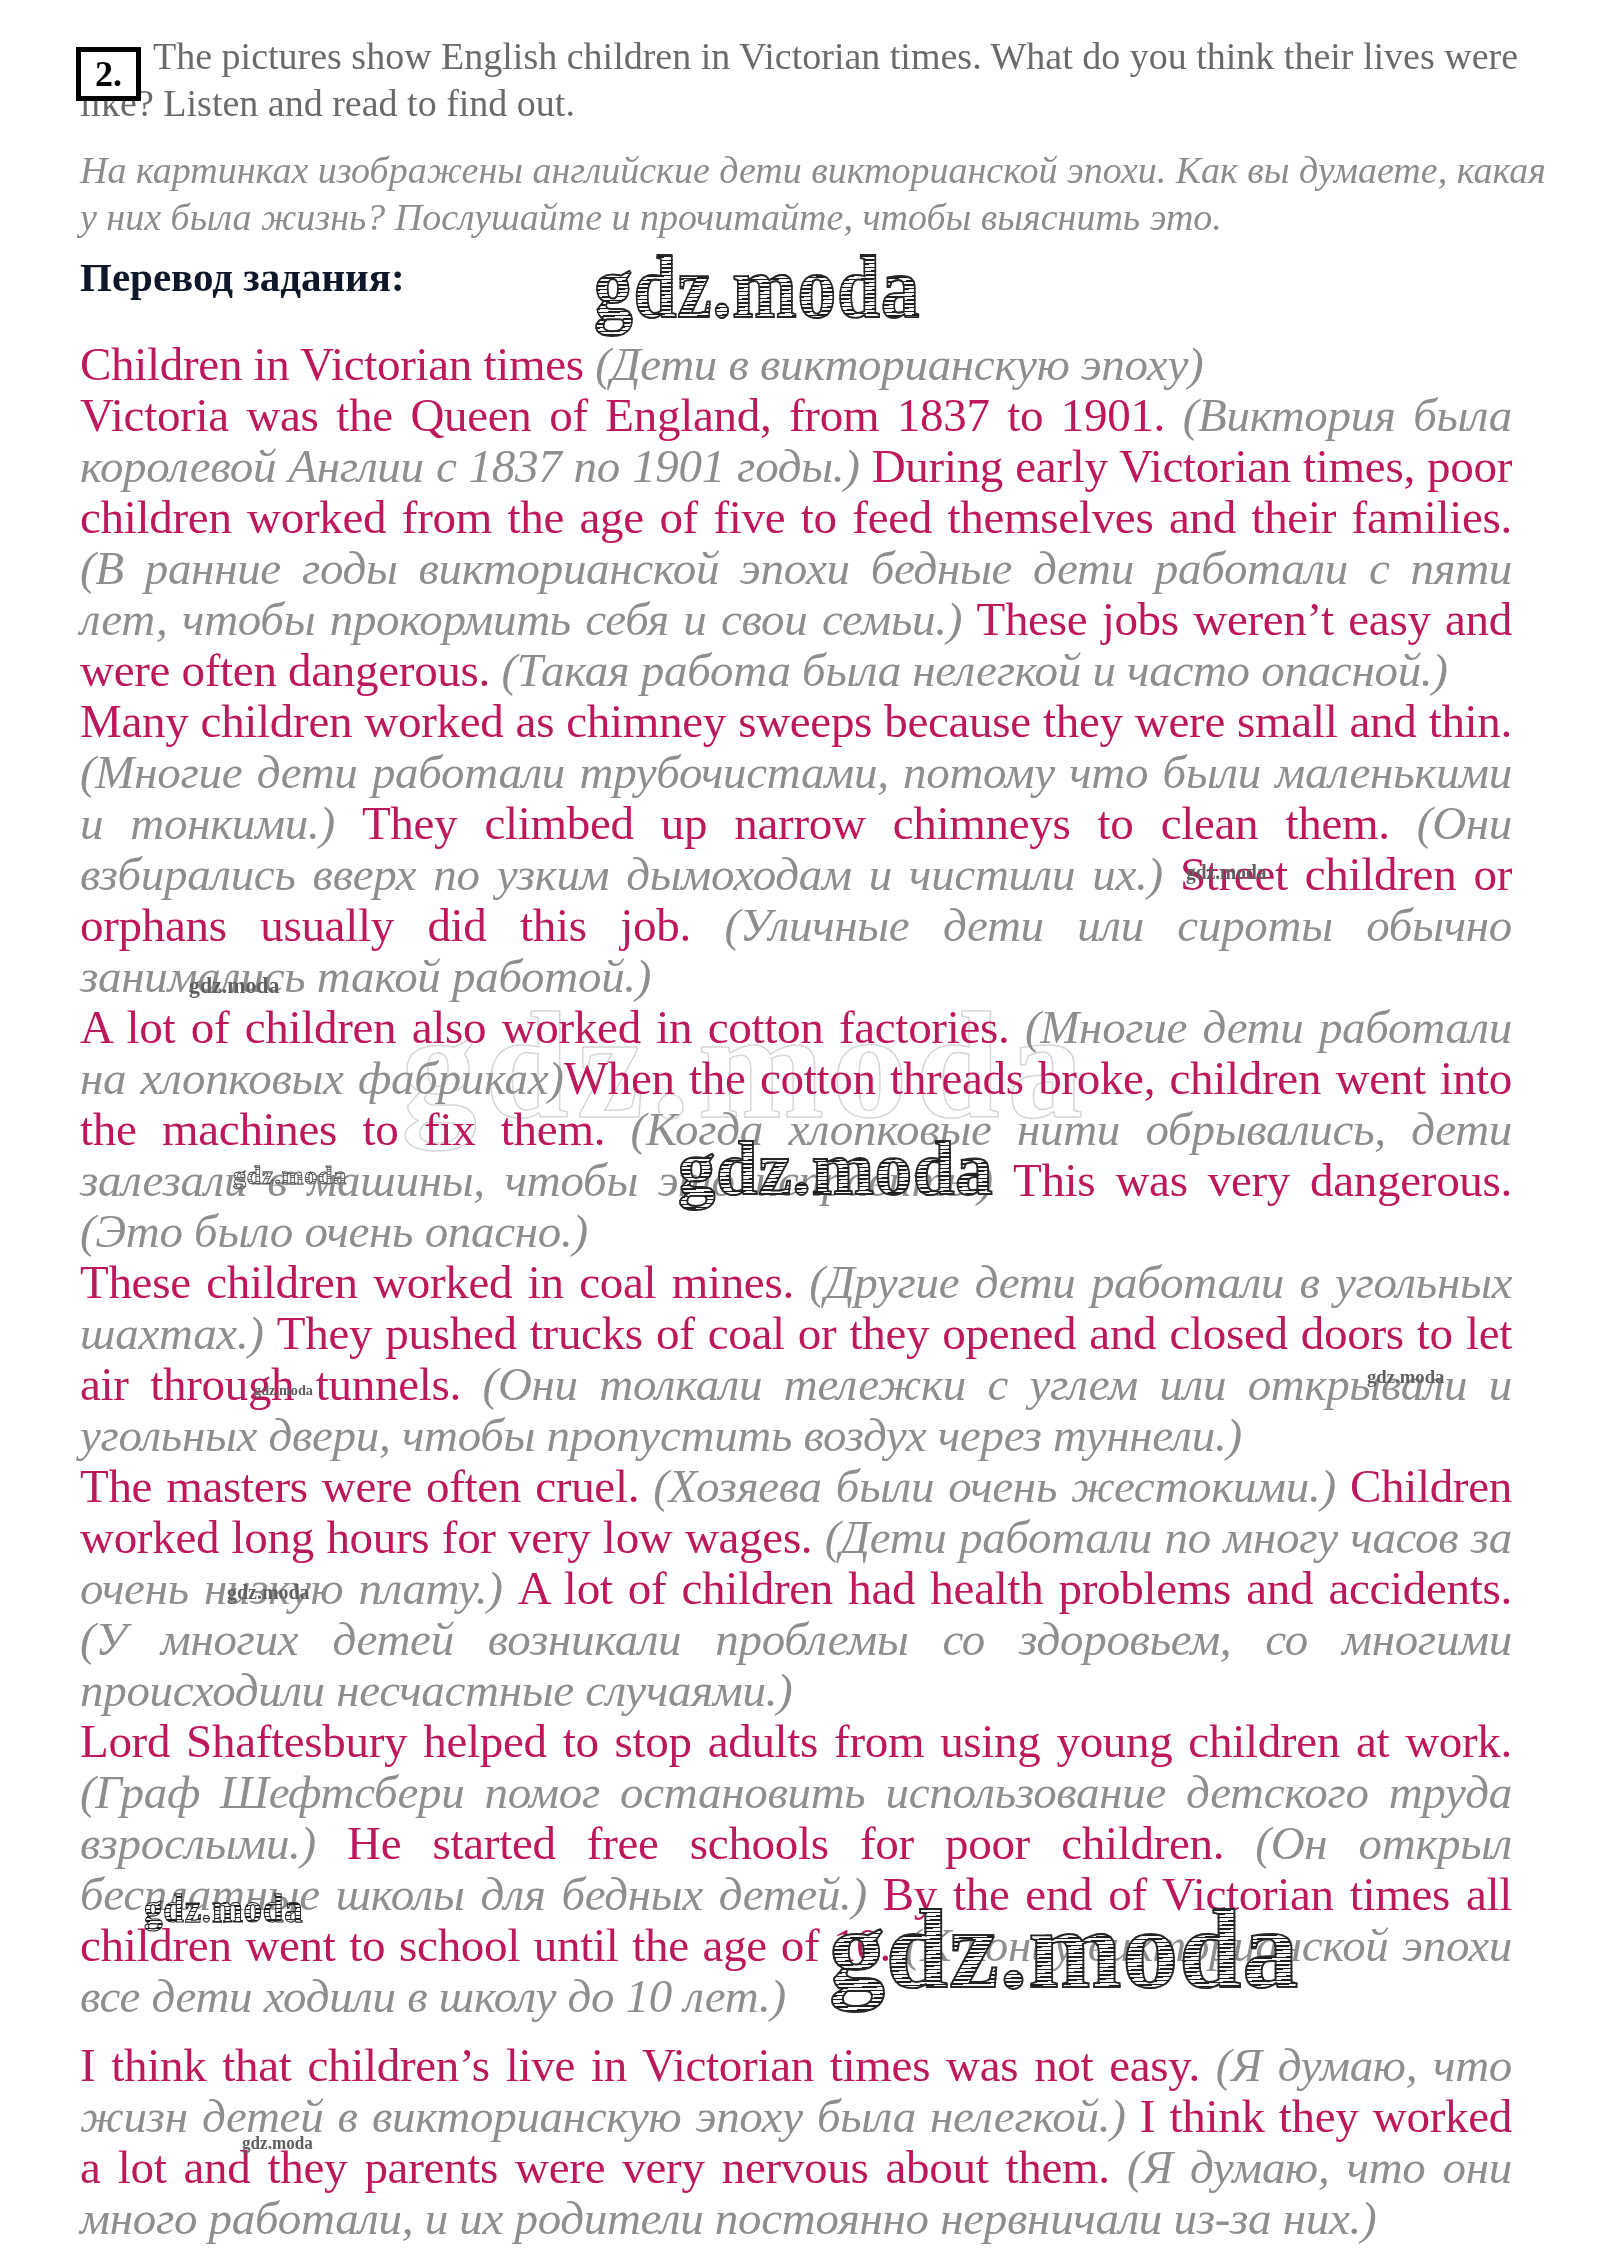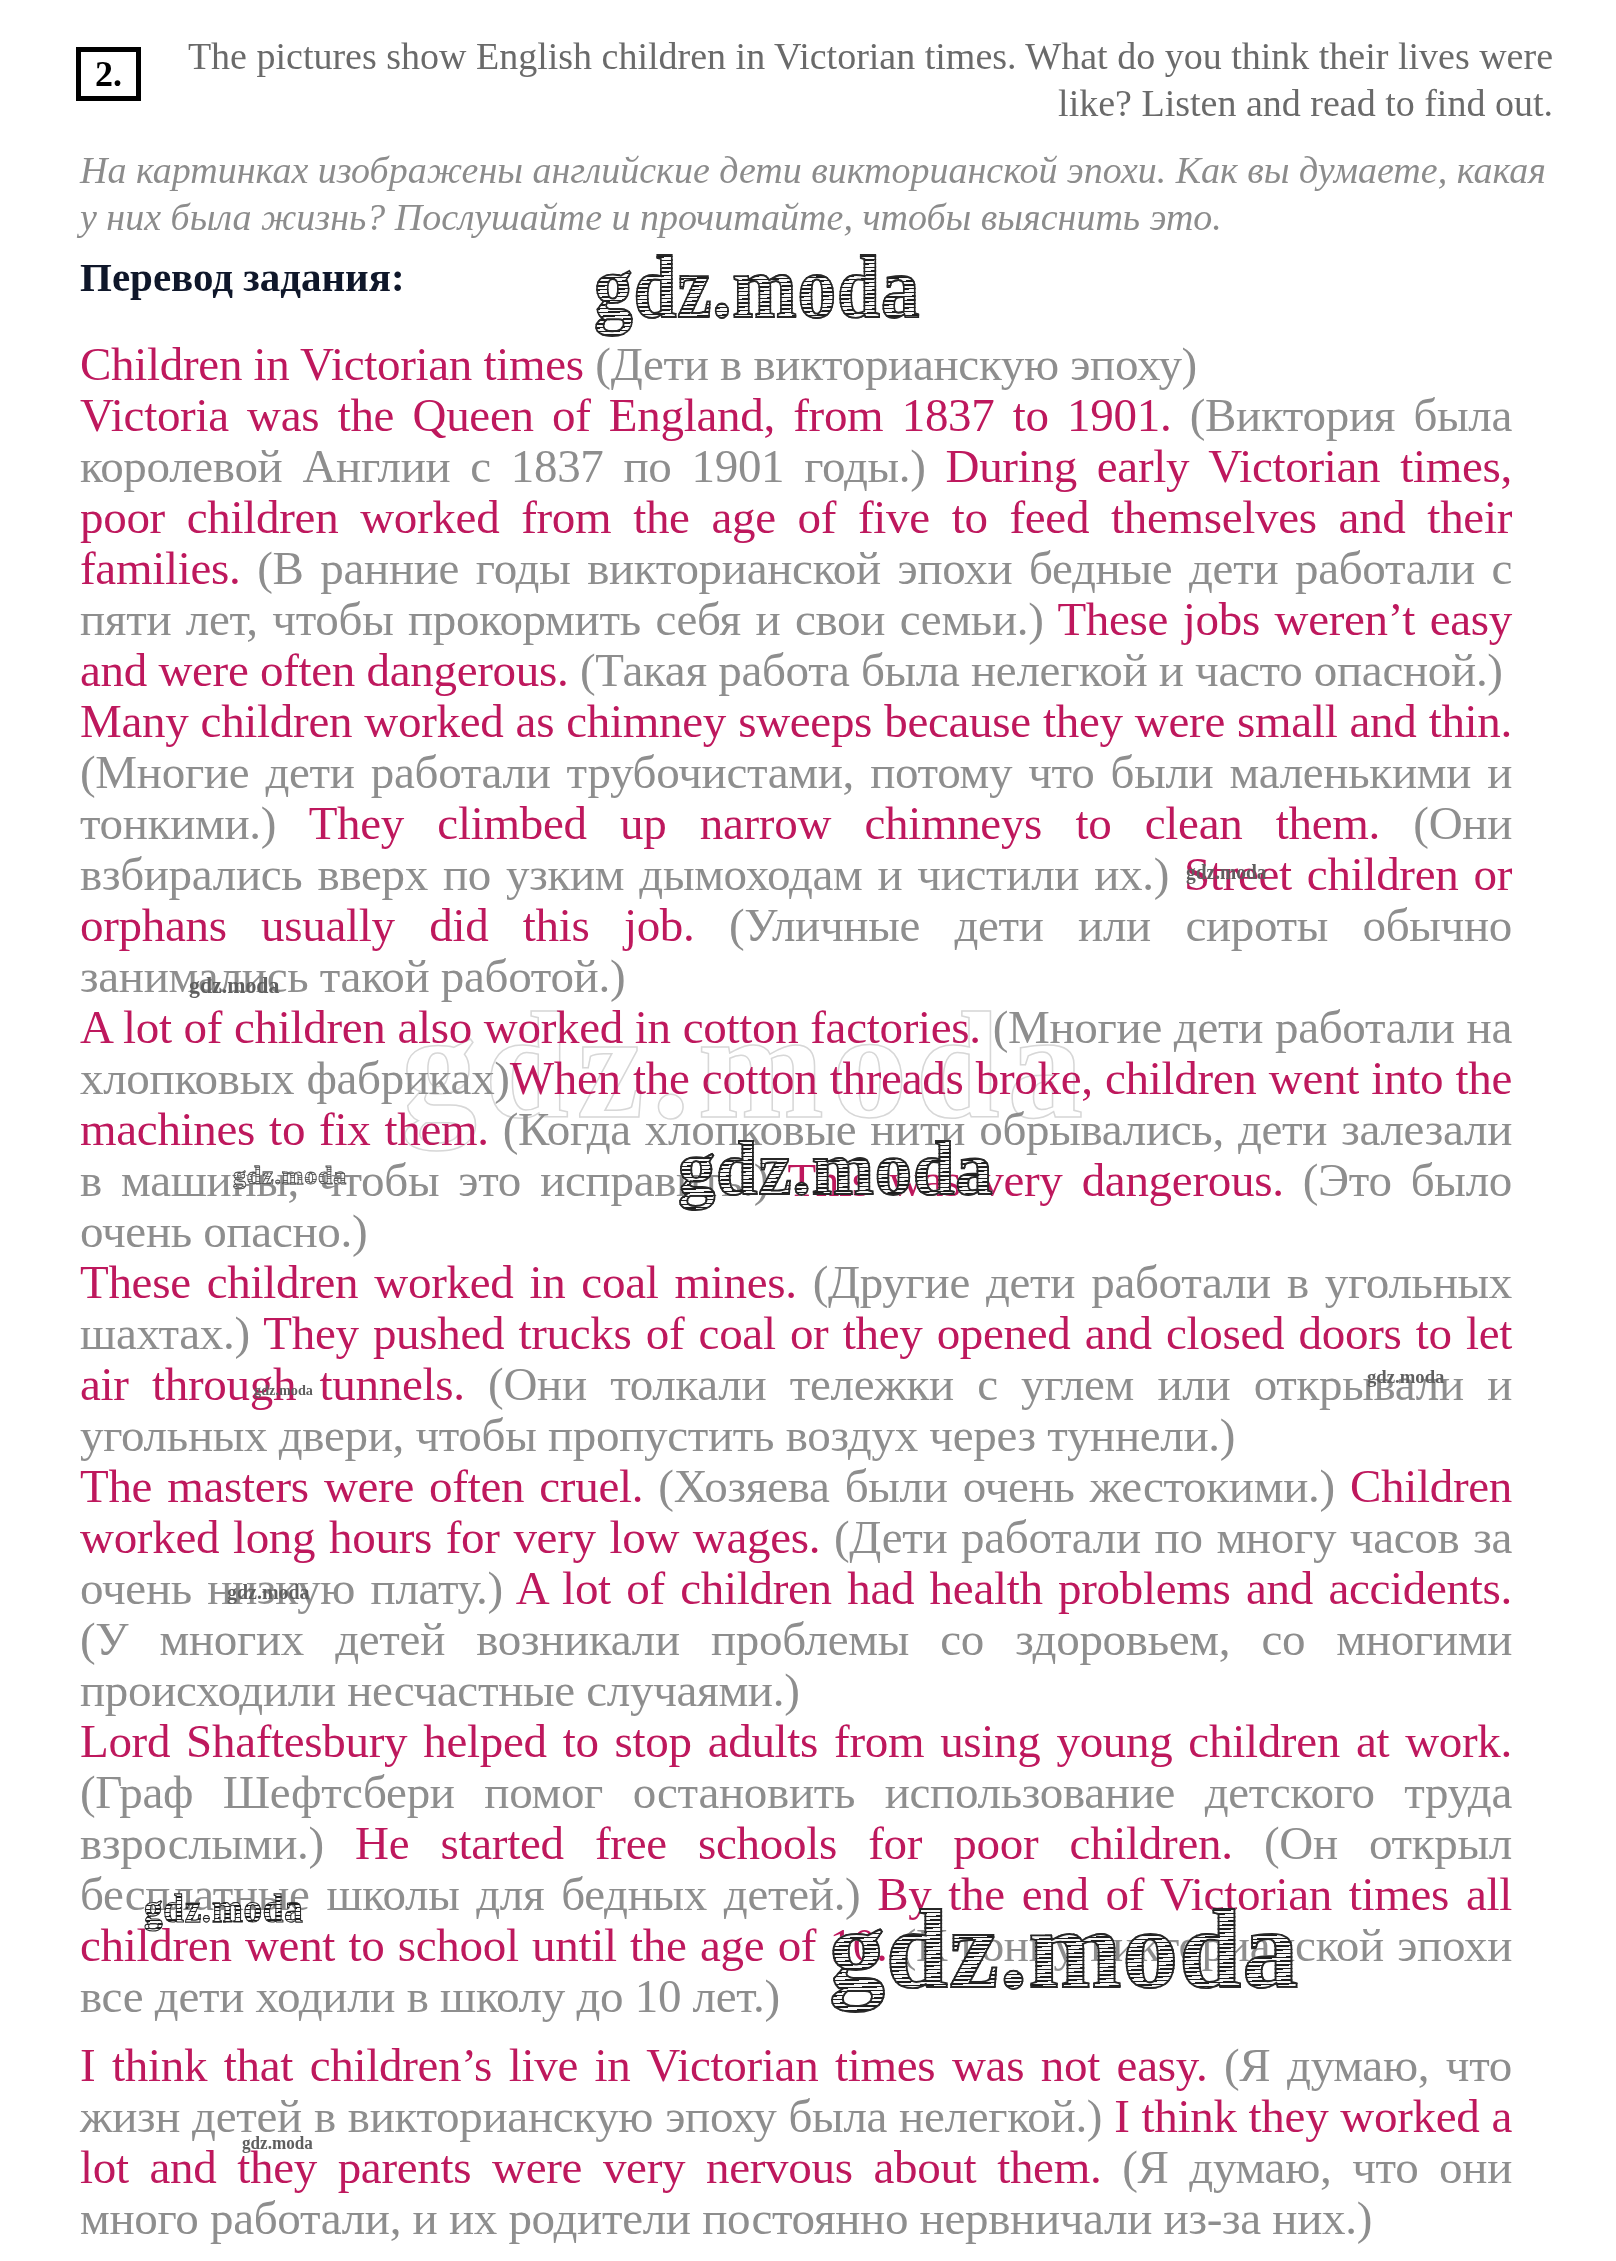--- a/index.html
+++ b/index.html
@@ -15,41 +15,41 @@
     position:absolute;left:76px;top:47px;
     width:55px;height:44px;
     border:5.3px solid #000;
     display:flex;align-items:center;justify-content:center;
     background:#fff;z-index:3;
   }
   .task-box span{font-weight:bold;font-size:36px;color:#000;}
   .header{margin:0 64px 0 80px;padding-top:33px;position:relative;z-index:1;}
   .task-en{
     margin:0;text-indent:73px;
-    font-size:38px;line-height:47px;color:#6a6a6a;text-align:right;
+    font-size:38px;line-height:47px;color:#6a6a6a;
   }
   .task-ru{
     margin:20px 0 0 0;
     font-size:38px;line-height:47px;color:#8c8c8c;font-style:italic;
   }
   .label{
     margin:13.6px 0 0 0;
     font-size:41px;line-height:45px;font-weight:bold;color:#0f172a;
   }
   
   .bodytext{
     position:relative;z-index:1;
     margin:39px 105px 0 80px;
     font-size:47px;line-height:51px;
     text-align:justify;
     letter-spacing:-0.3px;
   }
   .bodytext p{margin:0;padding:0;}
   .seg-en{color:#be185d;}
-  .seg-ru{color:#8e8e8e;}
+  .seg-ru{color:#8e8e8e;font-style:italic;}
   .answer-label{margin:32px 0 0 80px;position:relative;z-index:1;}
   .answertext{margin-top:18px;}
   
   .wm{
     position:absolute;
     font-family:"Liberation Serif","DejaVu Serif",serif;
     font-weight:bold;
     white-space:nowrap;
     transform-origin:left top;
     z-index:2;

